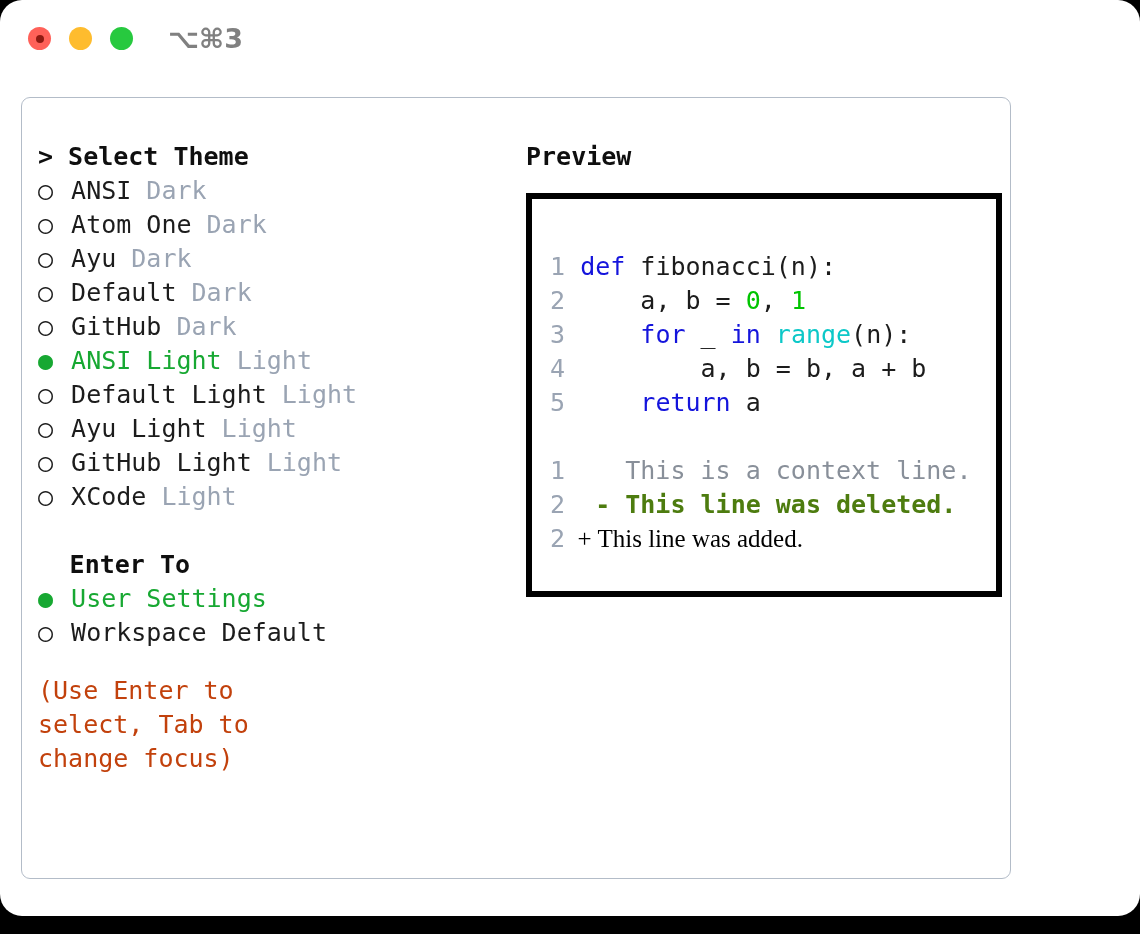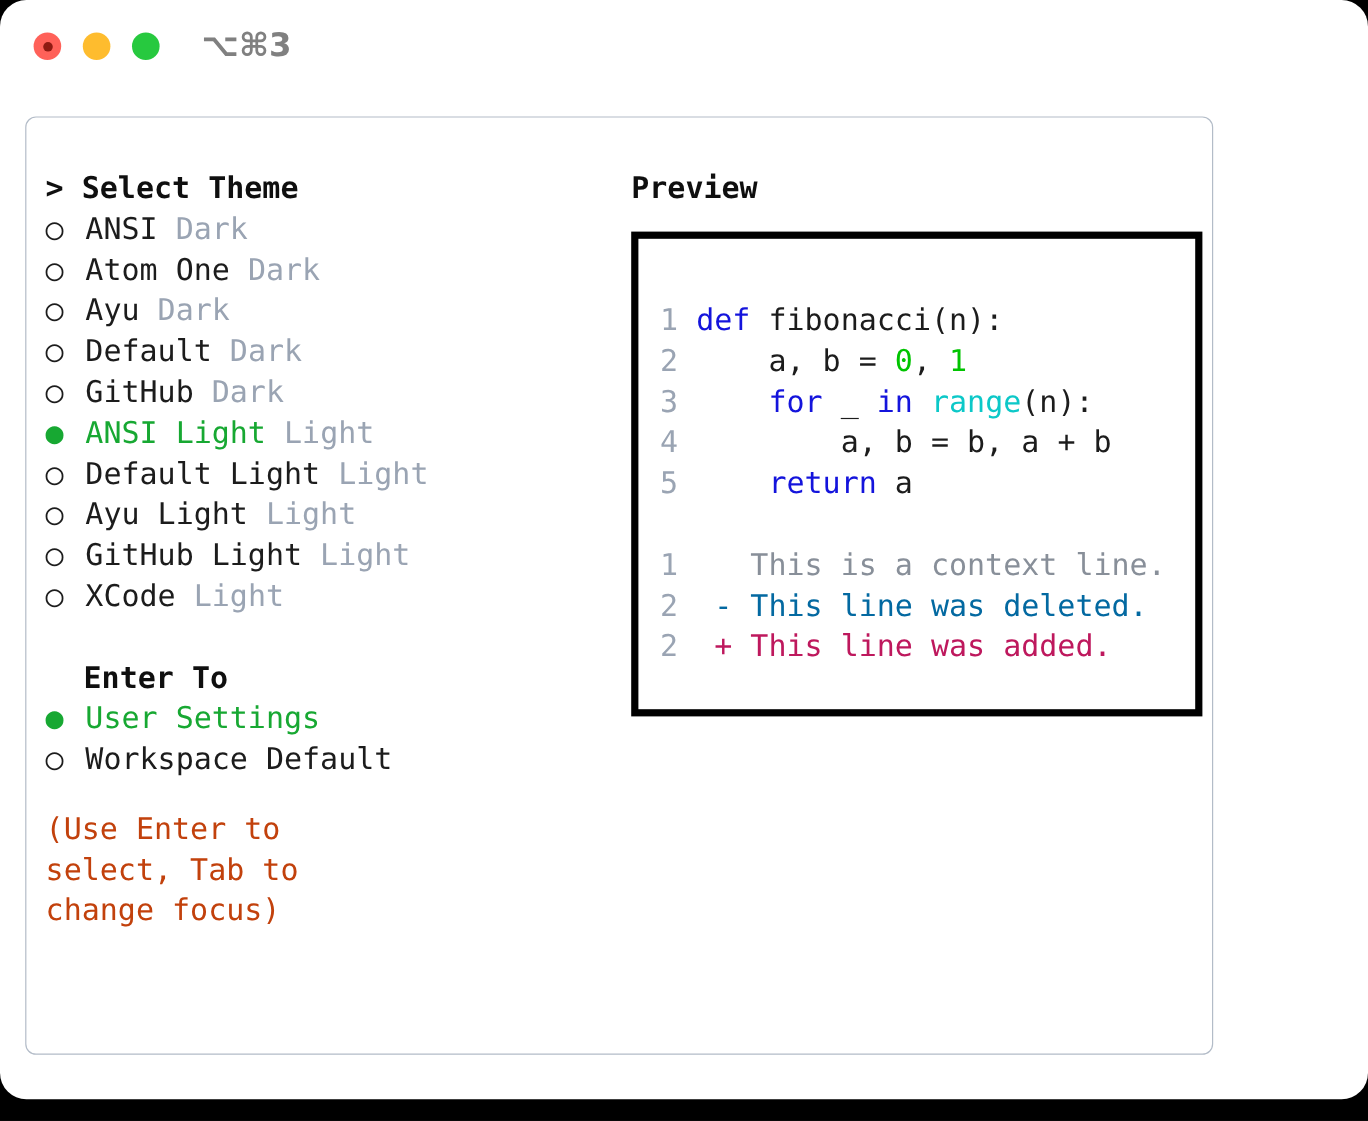--- a/index.html
+++ b/index.html
@@ -191,22 +191,22 @@
 
   .diff {
     position: absolute;
     left: 18px;
     top: 255px;
     font-size: 25px;
     line-height: 34px;
     white-space: pre;
   }
   .d-ctx { color: #888f99; text-align: right; }
-  .d-del { color: #0369a1; }
-  .d-add { color: #be185d; }
+  .d-del { color: #4d7c0f; font-weight: bold; }
+  .d-add { color: #000000; font-family: Liberation Serif, serif; }
 </style>
 </head>
 <body>
 
 <div class="window">
 
   <div class="titlebar">
     <div class="lights">
       <div class="light light-red"></div>
       <div class="light light-yellow"></div>

